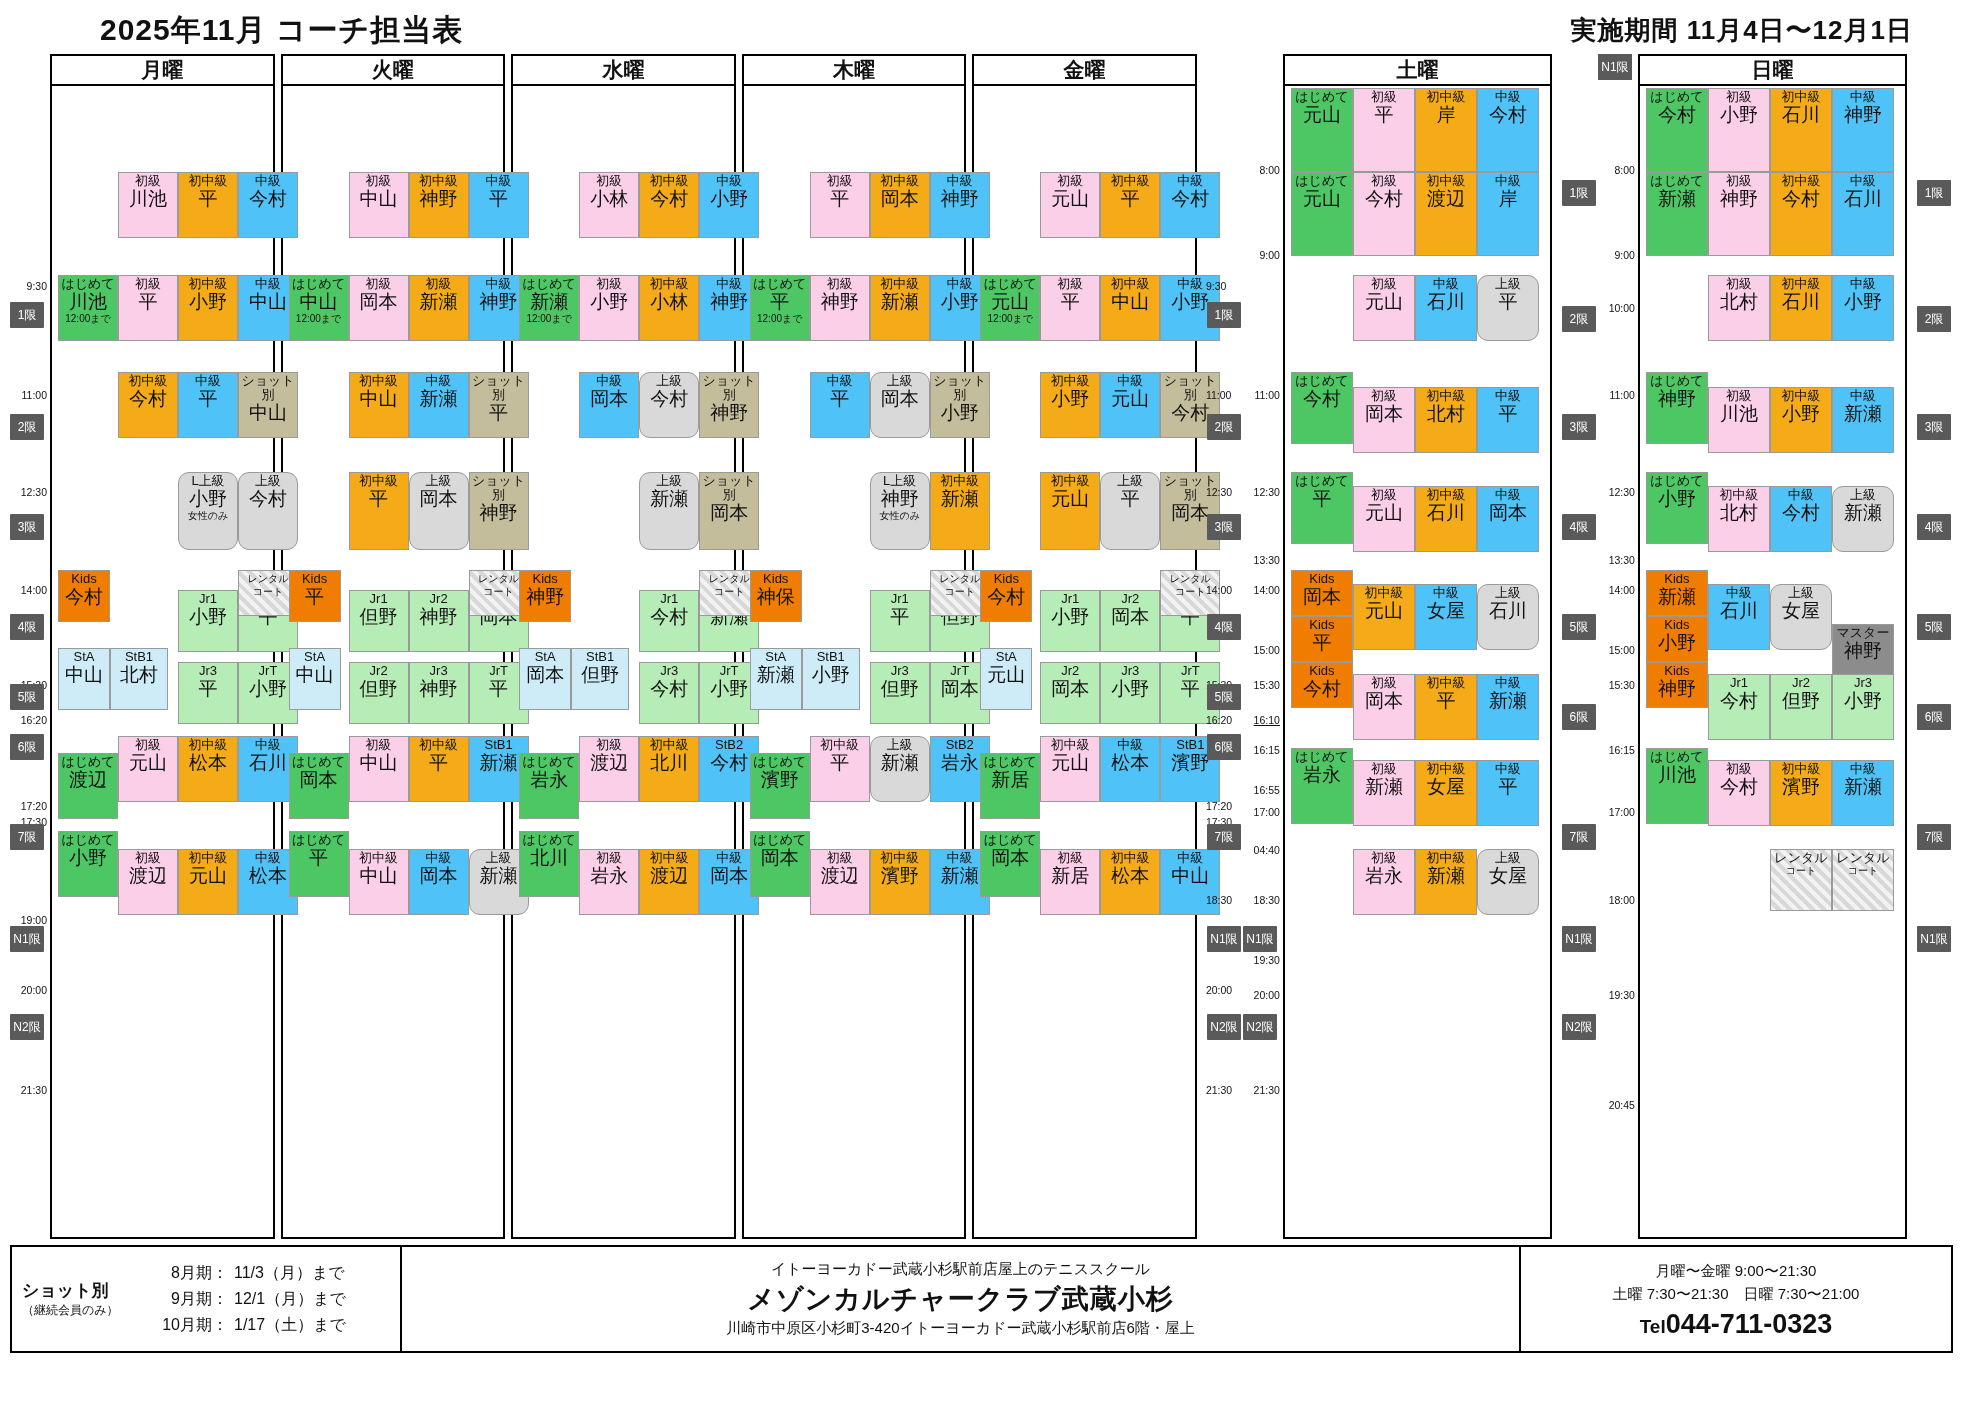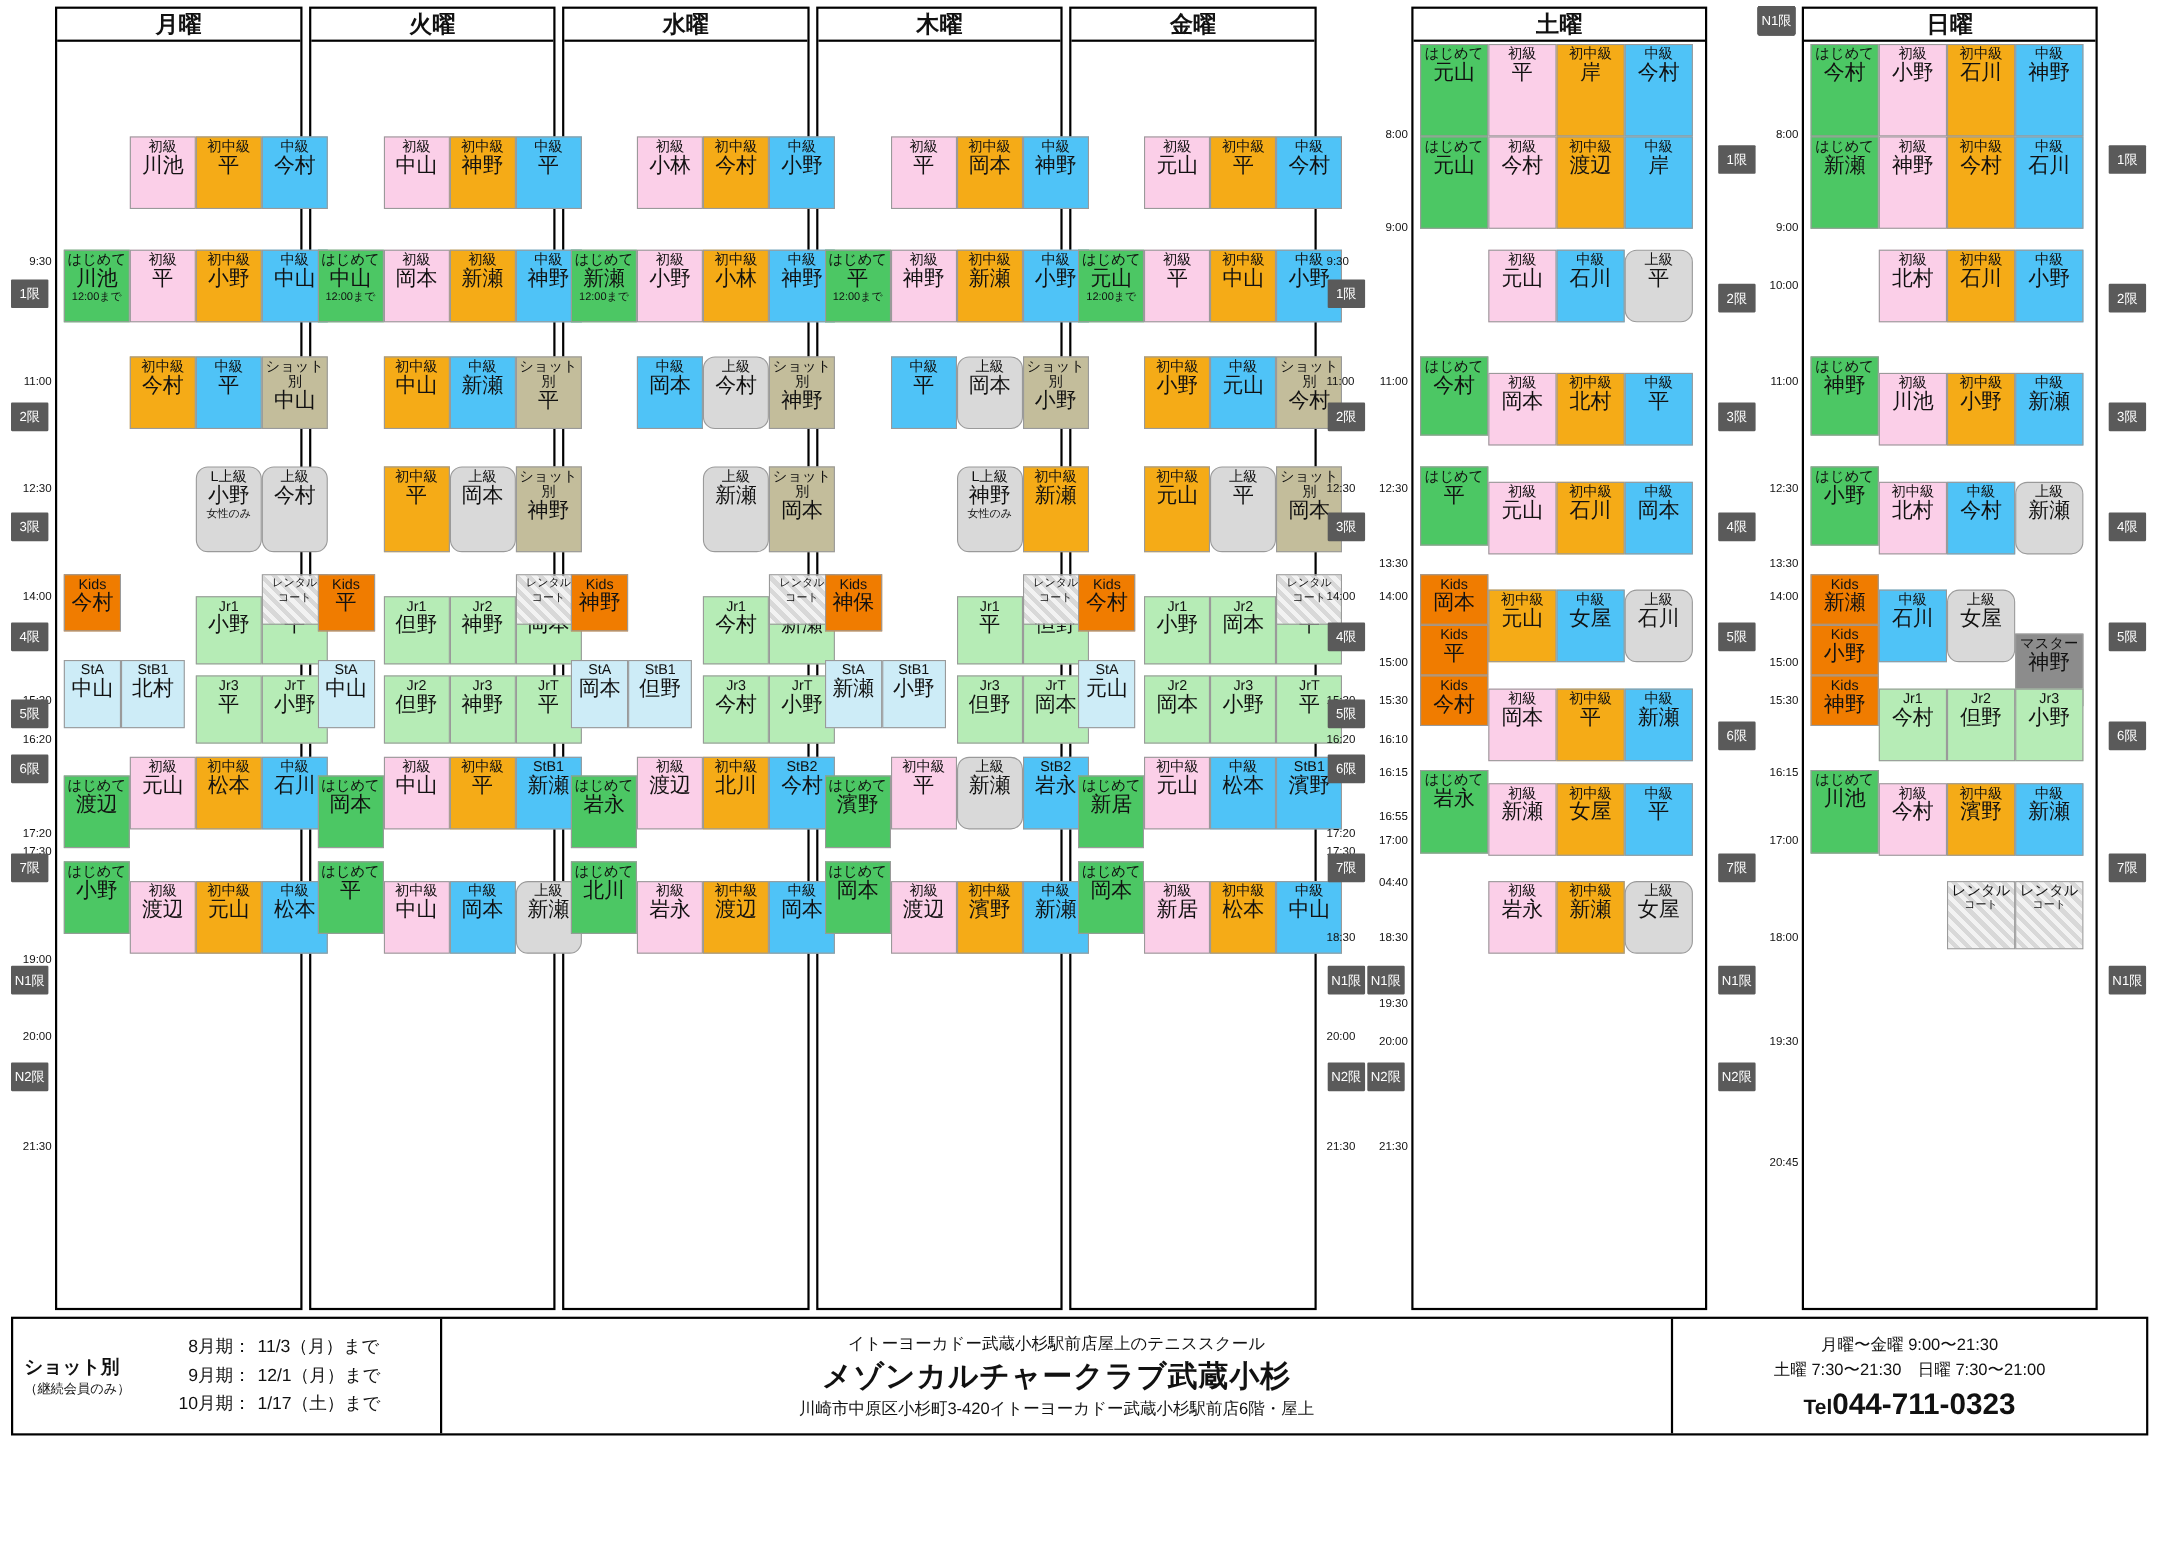--- a/index.html
+++ b/index.html
@@ -77,20 +77,24 @@
   .f4 { width:430px; text-align:center; }
   .f4 .r1 { font-size:15px; line-height:23px; }
   .f4 .tel { font-size:27px; font-weight:bold; margin-top:4px; }
   .f4 .tel .t { font-size:19px; }
 </style>
 </head>
 <body>
 
 <div class="page">
 
+  <div class="hdr">
+    <div class="title">2025年11月  コーチ担当表</div>
+    <div class="period">実施期間  11月4日〜12月1日</div>
+  </div>
 
   <div class="board">
 
     <div class="ruler l gutter" id="rulerL">
         <div class="tk" style="top: 226px;">9:30</div>
         <div class="tk" style="top: 335px;">11:00</div>
         <div class="tk" style="top: 432px;">12:30</div>
         <div class="tk" style="top: 530px;">14:00</div>
         <div class="tk" style="top: 625px;">15:30</div>
         <div class="tk" style="top: 660px;">16:20</div>
@@ -744,21 +748,21 @@
 
     <div class="ruler l gutter" id="rulerSatL">
         <div class="tk" style="top: 110px;">8:00</div>
         <div class="tk" style="top: 195px;">9:00</div>
         <div class="tk" style="top: 335px;">11:00</div>
         <div class="tk" style="top: 432px;">12:30</div>
         <div class="tk" style="top: 500px;">13:30</div>
         <div class="tk" style="top: 530px;">14:00</div>
         <div class="tk" style="top: 590px;">15:00</div>
         <div class="tk" style="top: 625px;">15:30</div>
-        <div class="tk" style="top: 660px;">16:10</div>
+        <div class="tk" style="top: 660px; text-decoration: underline;">16:10</div>
         <div class="tk" style="top: 690px;">16:15</div>
         <div class="tk" style="top: 730px;">16:55</div>
         <div class="tk" style="top: 752px;">17:00</div>
         <div class="tk" style="top: 790px;">04:40</div>
         <div class="tk" style="top: 840px;">18:30</div>
         <div class="tk" style="top: 900px;">19:30</div>
         <div class="tk" style="top: 935px;">20:00</div>
         <div class="tk" style="top: 1030px;">21:30</div>
         <div class="hr" style="top: 872px;">N1限</div>
         <div class="hr" style="top: 960px;">N2限</div>

